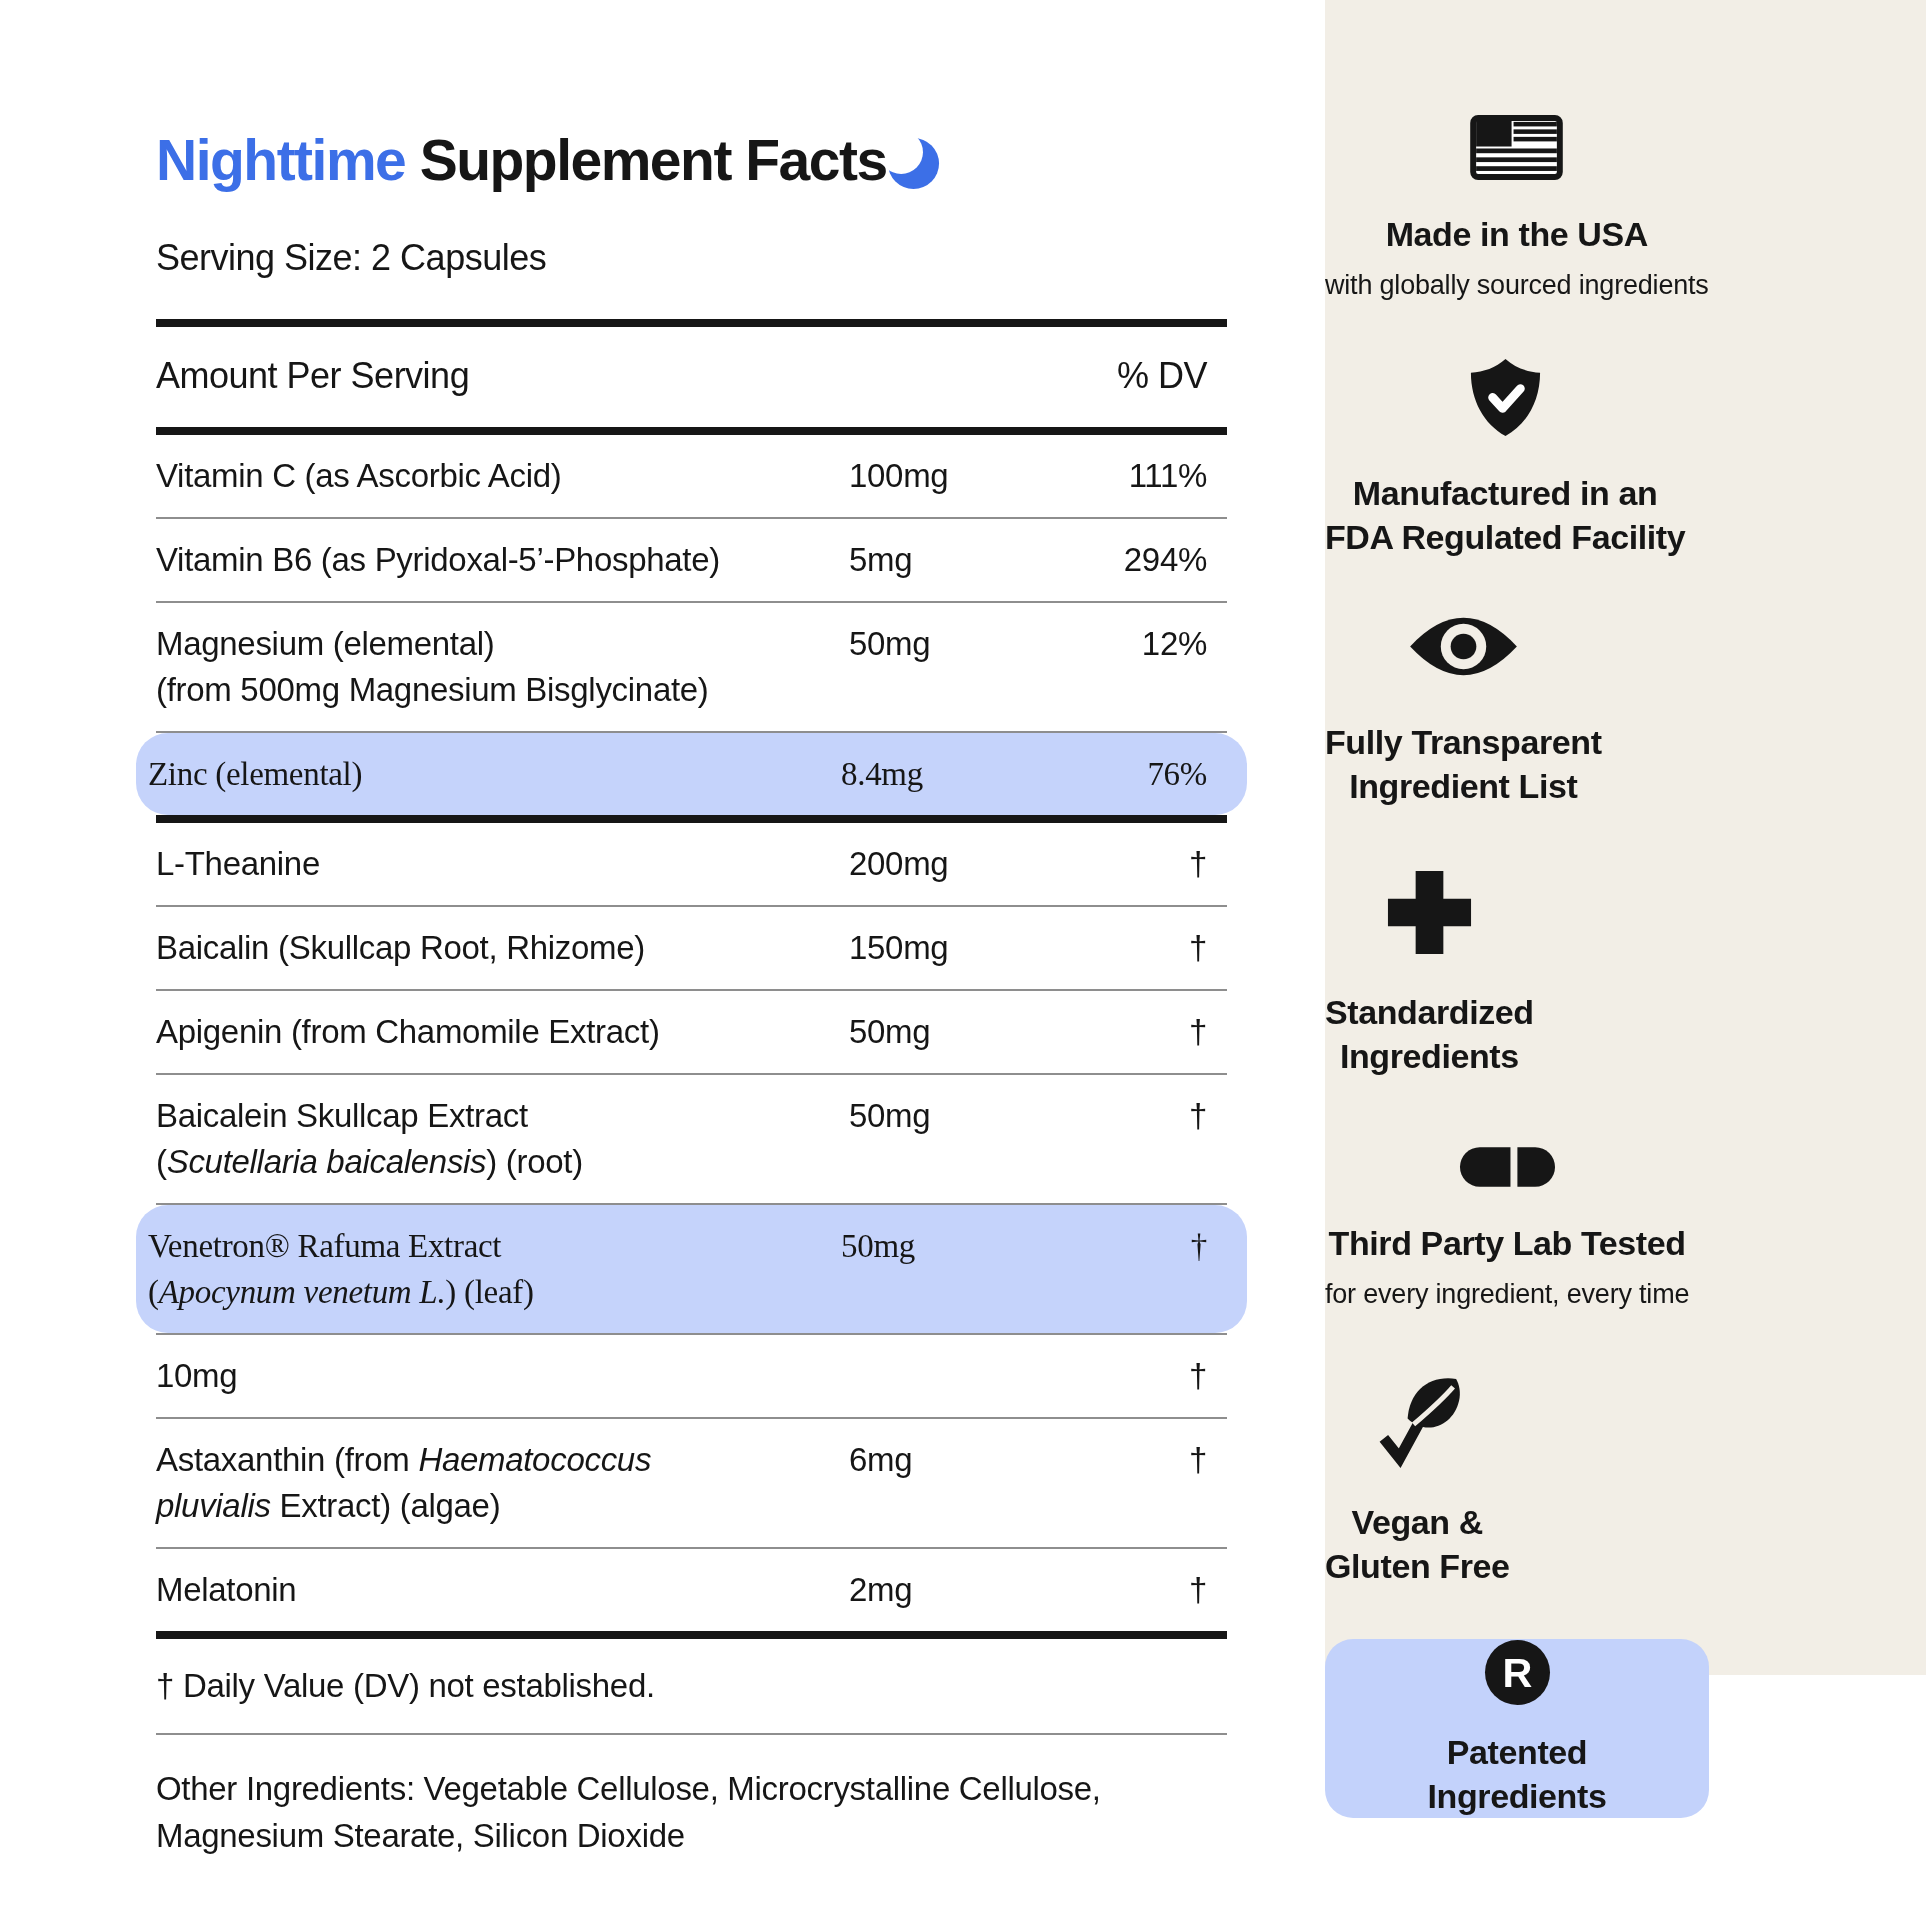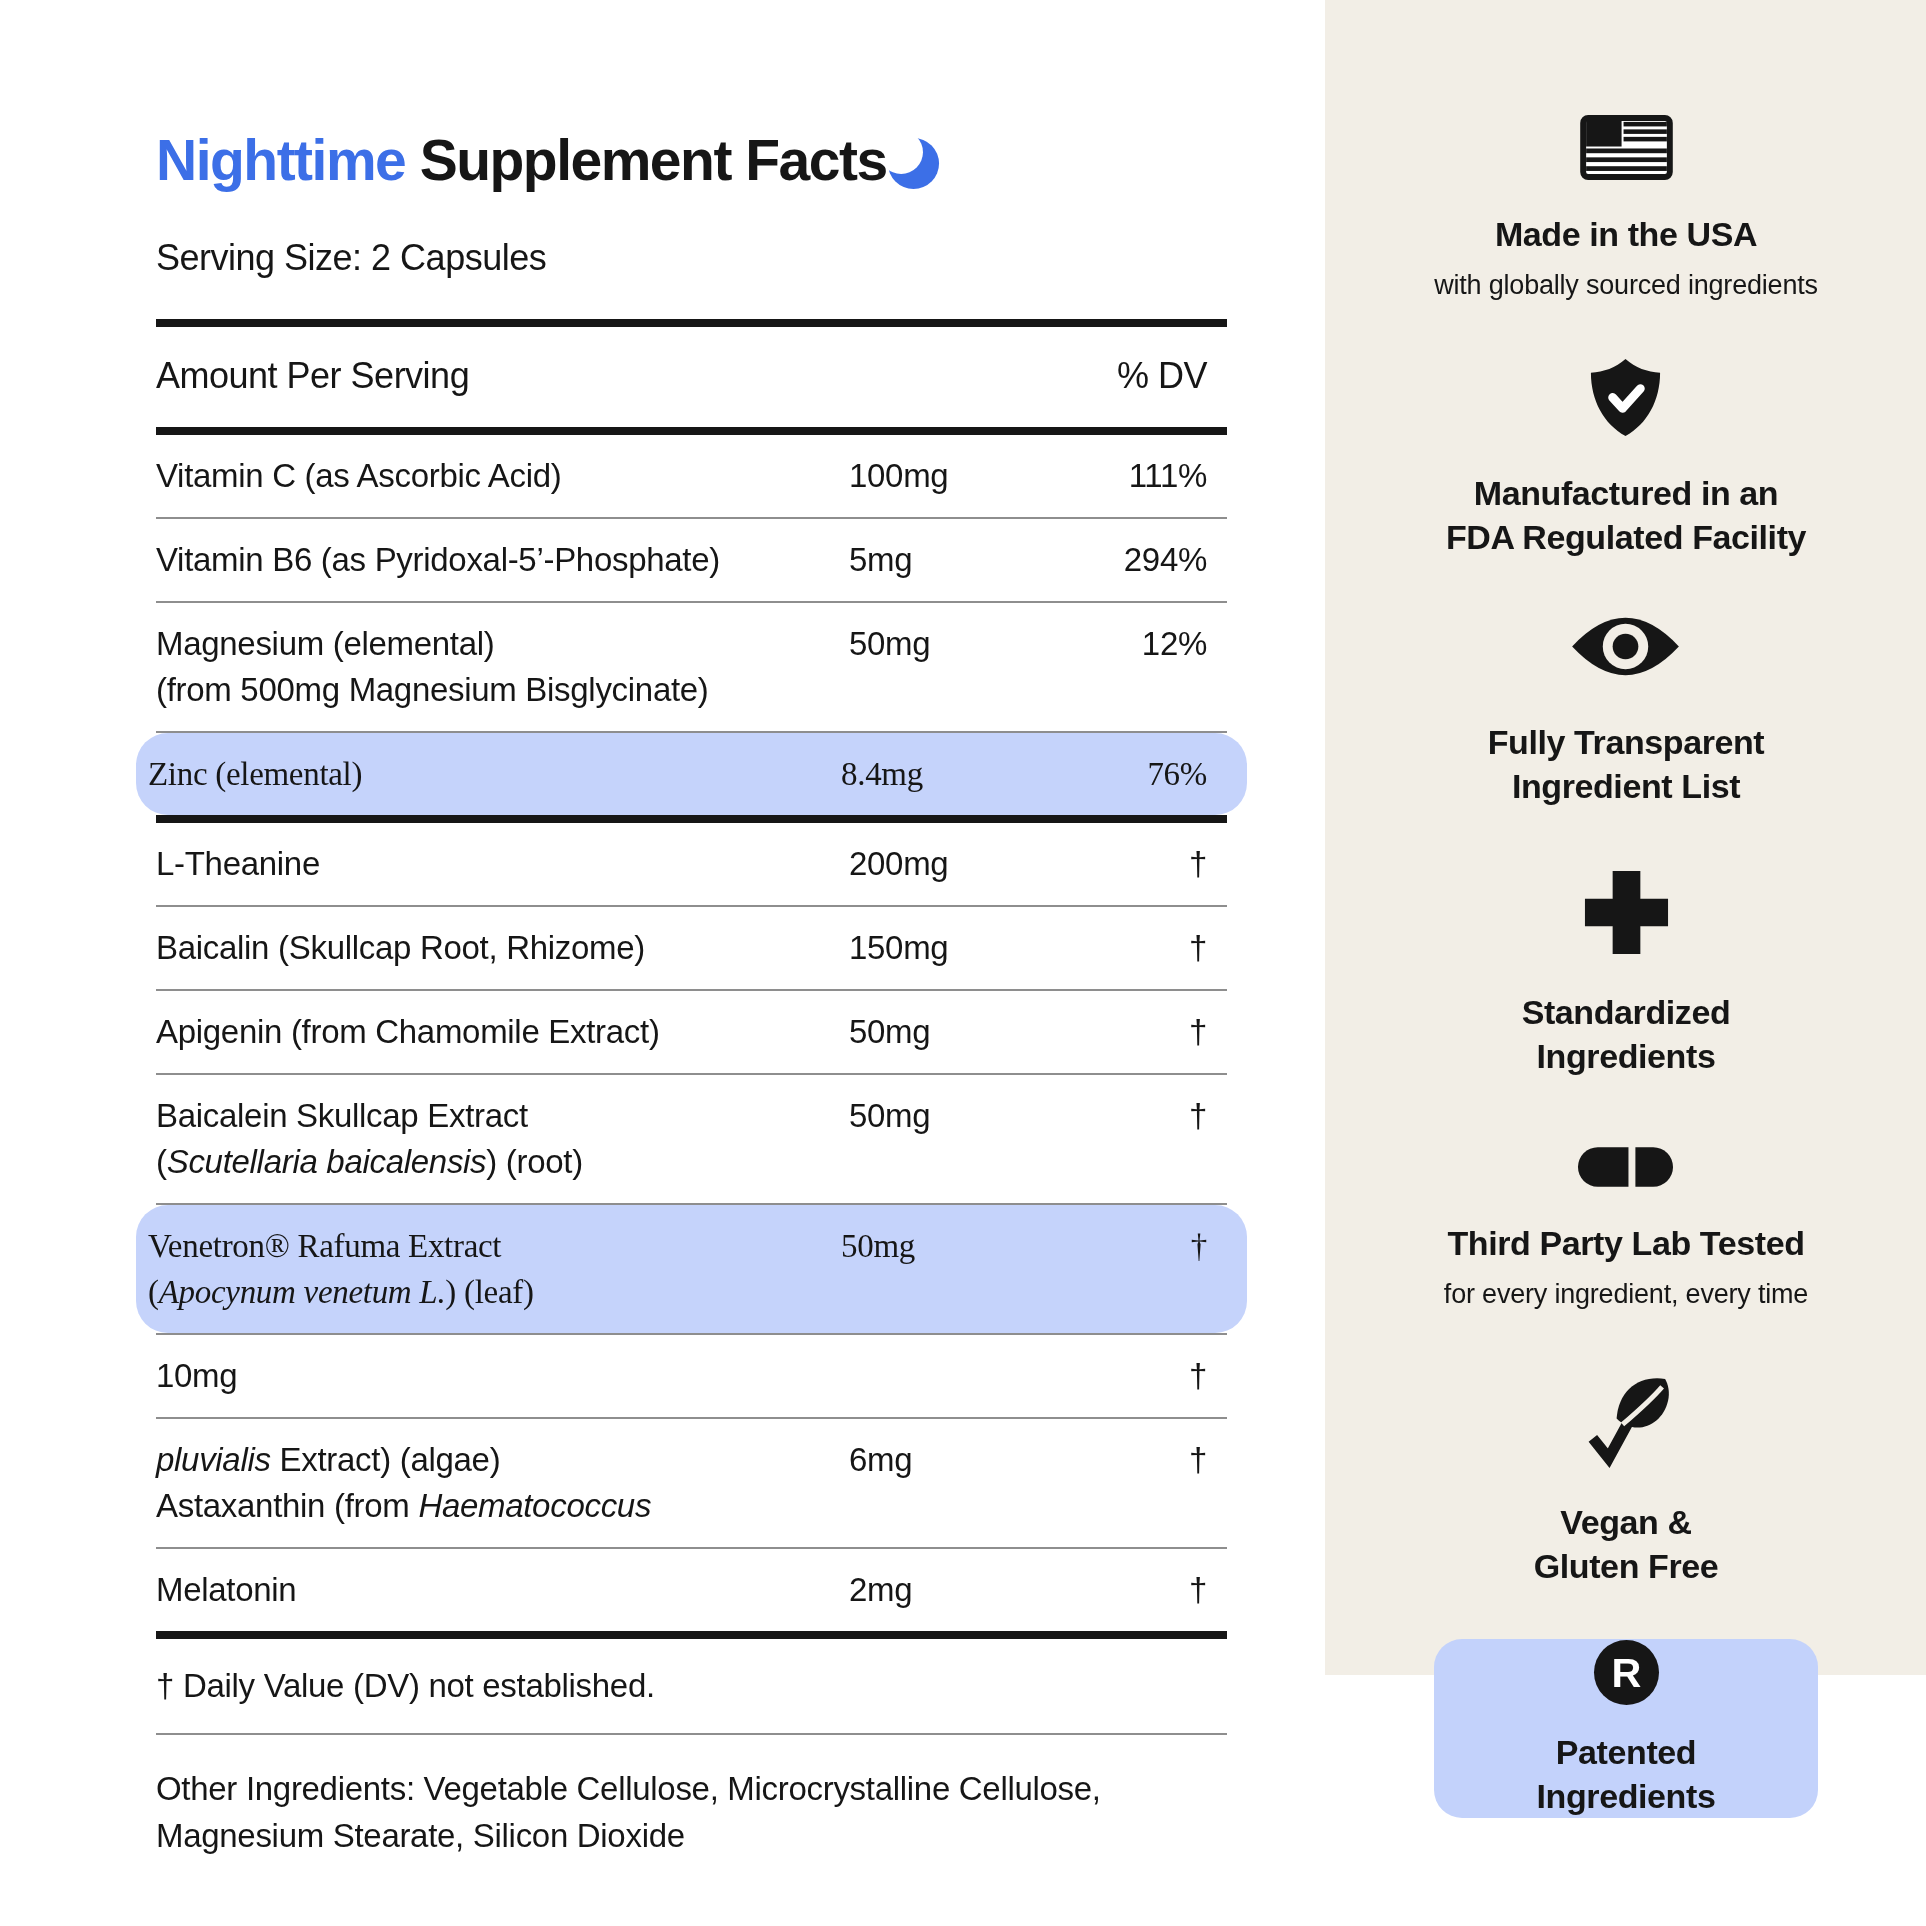--- a/index.html
+++ b/index.html
@@ -27,21 +27,21 @@
   .row .c-dv{flex:1;text-align:right;padding-right:20px;}
   .row.hl{background:#C5D3FB;border-radius:32px;margin-left:-20px;margin-right:-20px;padding-left:12px;padding-right:20px;font-family:Liberation Serif, serif;}
   .it{font-style:italic;}
   .sep-thin{height:2px;background:#8E8E8E;}
   .sep-thick{height:8px;background:#161616;}
   .footnote{padding:28px 0;font-size:33px;letter-spacing:-0.3px;}
   .other{padding-top:30px;font-size:33px;line-height:47px;letter-spacing:-0.3px;white-space:pre-line;}
   
   .sidebar{
     position:absolute;left:1325px;top:0;width:602px;height:1675px;
-    background:#F2EEE6;display:flex;flex-direction:column;align-items:center;text-align:center;
+    background:#F2EEE6;display:flex;flex-direction:column;align-items:flex-start;text-align:center;
   }
   .badge{display:flex;flex-direction:column;align-items:center;}
   .badge-icon{display:block;}
   .badge-title{margin-top:32px;font-size:34px;font-weight:700;line-height:44px;letter-spacing:-0.4px;white-space:pre-line;}
   .badge-sub{margin-top:14px;font-size:27px;letter-spacing:-0.2px;}
   .b1{margin-top:115px;}
   .b2{margin-top:55px;}
   .b3{margin-top:46px;}
   .b4{margin-top:59px;}
   .b5{margin-top:67px;}
@@ -157,22 +157,22 @@
         <div class="c-dv">†</div>
       </div>
       <div class="sep-thin"></div>
       <div class="row">
         <div class="c-amt">10mg</div>
         <div class="c-dv">†</div>
       </div>
       <div class="sep-thin"></div>
       <div class="row">
         <div class="c-name">
+          <div><span>Astaxanthin (from </span><span class="it">Haematococcus</span></div>
           <div><span class="it">pluvialis</span><span> Extract) (algae)</span></div>
-          <div><span>Astaxanthin (from </span><span class="it">Haematococcus</span></div>
         </div>
         <div class="c-amt">6mg</div>
         <div class="c-dv">†</div>
       </div>
       <div class="sep-thin"></div>
       <div class="row">
         <div class="c-name">
           <div><span>Melatonin</span></div>
         </div>
         <div class="c-amt">2mg</div>

